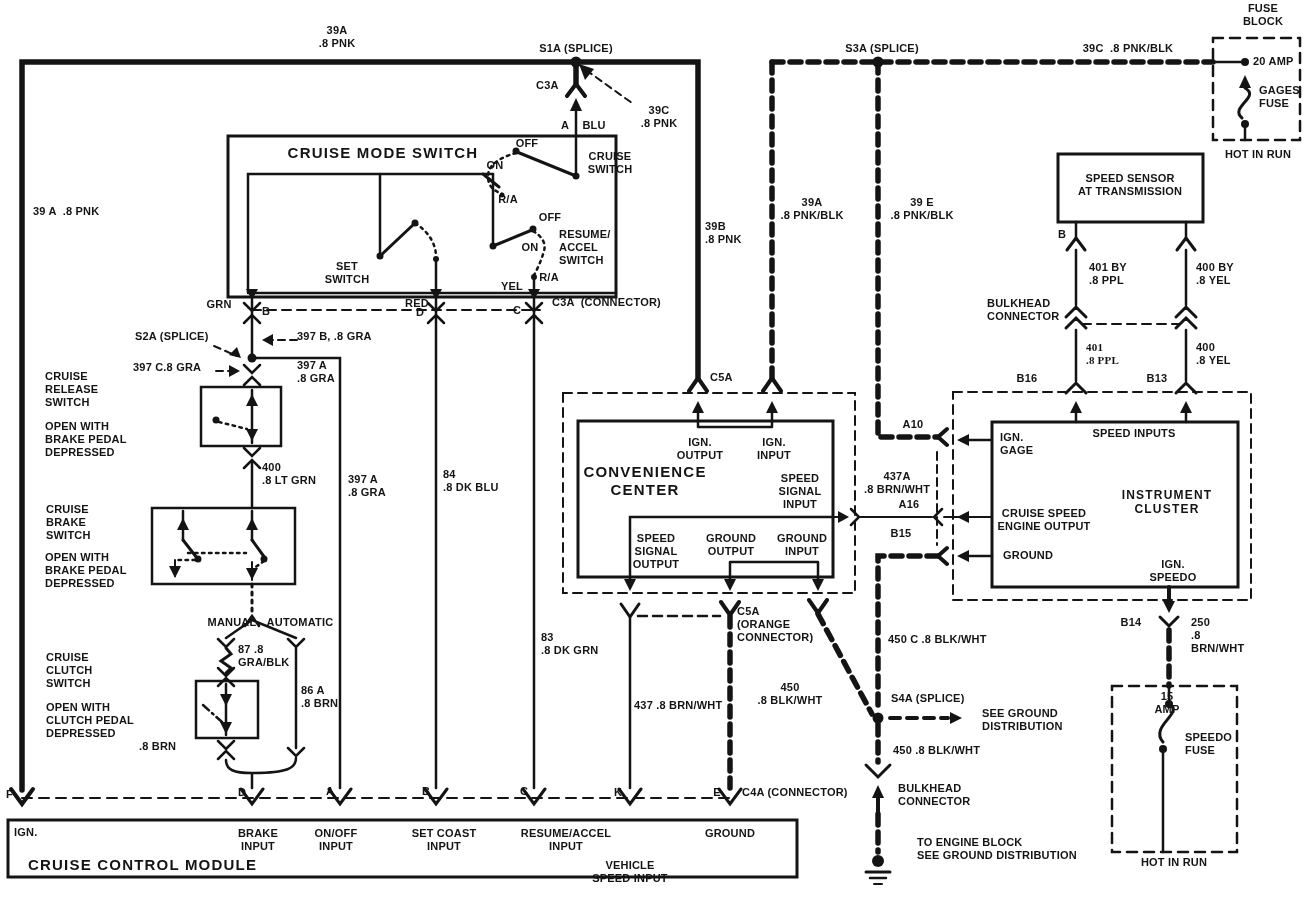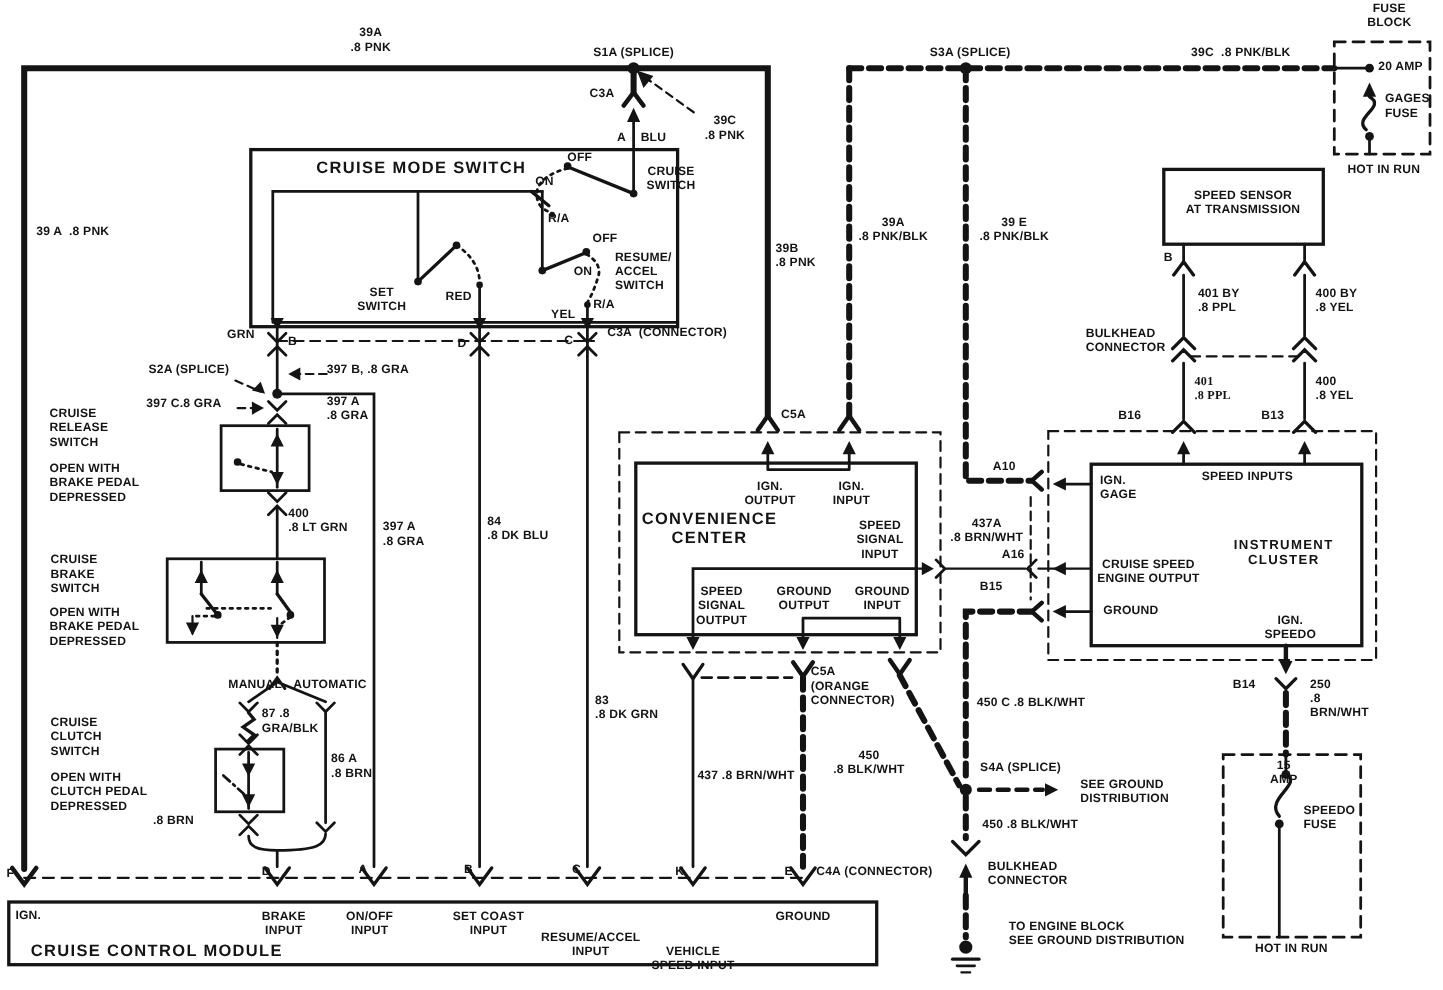--- a/index.html
+++ b/index.html
@@ -219,21 +219,21 @@
     <div class="lbl c" style="left: 594px; top: 119px;">BLU</div>
     <div class="lbl" style="left: 33px; top: 205px;">39 A  .8 PNK</div>
     <div class="lbl c t" style="left: 383px; top: 144px; font-size: 15px;">CRUISE MODE SWITCH</div>
     <div class="lbl c" style="left: 527px; top: 137px;">OFF</div>
     <div class="lbl c" style="left: 495px; top: 159px;">ON</div>
     <div class="lbl c" style="left: 508px; top: 193px;">R/A</div>
     <div class="lbl c" style="left: 610px; top: 150px;">CRUISE
 SWITCH</div>
     <div class="lbl c" style="left: 347px; top: 260px;">SET
 SWITCH</div>
-    <div class="lbl c" style="left: 417px; top: 264px;">RED</div>
+    <div class="lbl c" style="left: 417px; top: 297px;">RED</div>
     <div class="lbl c" style="left: 550px; top: 211px;">OFF</div>
     <div class="lbl c" style="left: 530px; top: 241px;">ON</div>
     <div class="lbl" style="left: 559px; top: 228px;">RESUME/
 ACCEL
 SWITCH</div>
     <div class="lbl c" style="left: 549px; top: 271px;">R/A</div>
     <div class="lbl c" style="left: 512px; top: 280px;">YEL</div>
     <div class="lbl c" style="left: 219px; top: 298px;">GRN</div>
     <div class="lbl c" style="left: 266px; top: 305px;">B</div>
     <div class="lbl c" style="left: 420px; top: 306px;">D</div>
@@ -287,21 +287,21 @@
     <div class="lbl c" style="left: 618px; top: 786px;">K</div>
     <div class="lbl c" style="left: 717px; top: 786px;">E</div>
     <div class="lbl" style="left: 742px; top: 786px;">C4A (CONNECTOR)</div>
     <div class="lbl" style="left: 14px; top: 826px;">IGN.</div>
     <div class="lbl c" style="left: 258px; top: 827px;">BRAKE
 INPUT</div>
     <div class="lbl c" style="left: 336px; top: 827px;">ON/OFF
 INPUT</div>
     <div class="lbl c" style="left: 444px; top: 827px;">SET COAST
 INPUT</div>
-    <div class="lbl c" style="left: 537px; top: 827px; margin-top: 19px;">RESUME/ACCEL
+    <div class="lbl c" style="left: 566px; top: 827px;">RESUME/ACCEL
 INPUT</div>
     <div class="lbl c" style="left: 630px; top: 827px; margin-top: 32px;">VEHICLE
 SPEED INPUT</div>
     <div class="lbl c" style="left: 730px; top: 827px;">GROUND</div>
     <div class="lbl t" style="left: 28px; top: 856px; font-size: 15px;">CRUISE CONTROL MODULE</div>
     <div class="lbl" style="left: 710px; top: 371px;">C5A</div>
     <div class="lbl c" style="left: 700px; top: 436px;">IGN.
 OUTPUT</div>
     <div class="lbl c" style="left: 774px; top: 436px;">IGN.
 INPUT</div>
@@ -322,21 +322,21 @@
     <div class="lbl" style="left: 541px; top: 631px;">83
 .8 DK GRN</div>
     <div class="lbl" style="left: 634px; top: 699px;">437 .8 BRN/WHT</div>
     <div class="lbl" style="left: 737px; top: 605px;">C5A
 (ORANGE
 CONNECTOR)</div>
     <div class="lbl c" style="left: 790px; top: 681px;">450
 .8 BLK/WHT</div>
     <div class="lbl c" style="left: 897px; top: 470px;">437A
 .8 BRN/WHT</div>
-    <div class="lbl c" style="left: 909px; top: 498px; margin-left: 12px;">A16</div>
+    <div class="lbl c" style="left: 909px; top: 498px;">A16</div>
     <div class="lbl c" style="left: 913px; top: 418px;">A10</div>
     <div class="lbl c" style="left: 901px; top: 527px;">B15</div>
     <div class="lbl" style="left: 888px; top: 633px;">450 C .8 BLK/WHT</div>
     <div class="lbl" style="left: 891px; top: 692px;">S4A (SPLICE)</div>
     <div class="lbl" style="left: 982px; top: 707px;">SEE GROUND
 DISTRIBUTION</div>
     <div class="lbl" style="left: 893px; top: 744px;">450 .8 BLK/WHT</div>
     <div class="lbl" style="left: 898px; top: 782px;">BULKHEAD
 CONNECTOR</div>
     <div class="lbl" style="left: 917px; top: 836px;">TO ENGINE BLOCK

